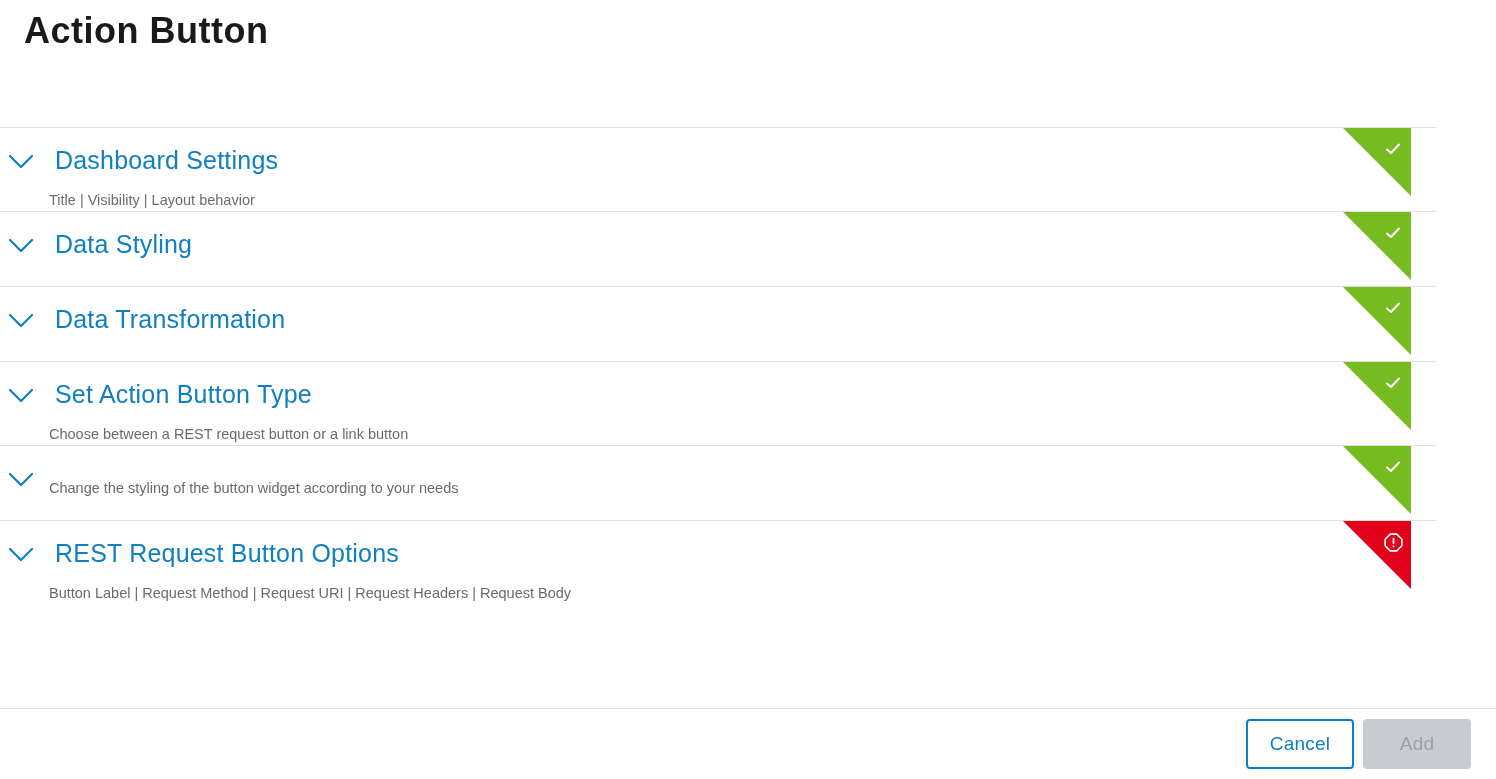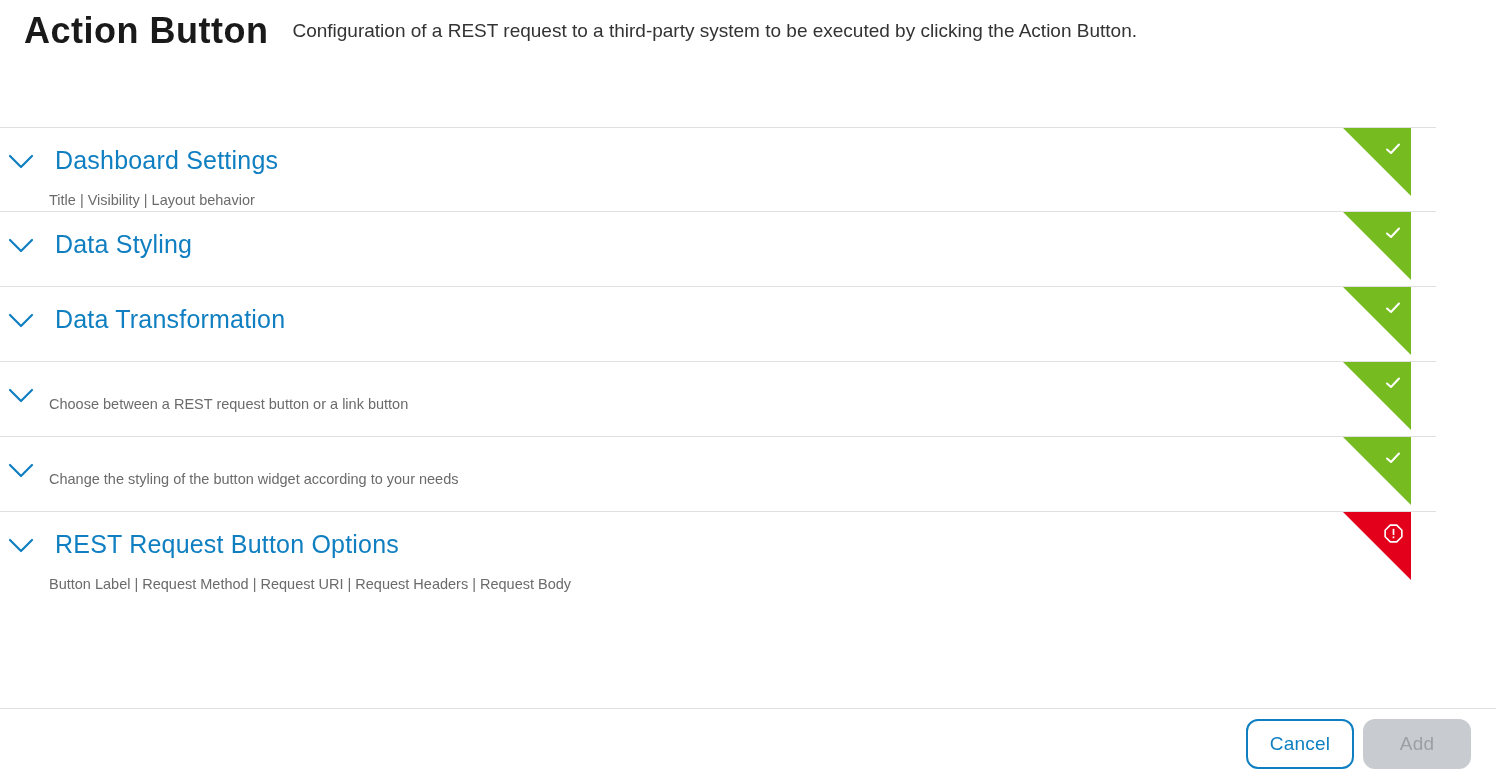--- a/index.html
+++ b/index.html
@@ -169,21 +169,21 @@
     padding-right: 25px;
     background: #ffffff;
   }
   .btn {
     font-family: "Liberation Sans", sans-serif;
     font-size: 19px;
     height: 50px;
     min-width: 108px;
     padding: 0 18px;
     box-sizing: border-box;
-    border-radius: 12px;
+    border-radius: 4px;
     cursor: pointer;
     display: inline-flex;
     align-items: center;
     justify-content: center;
     letter-spacing: 0.2px;
   }
   .btn-cancel {
     background: #ffffff;
     border: 2px solid #0f7fc1;
     color: #0f7fc1;
@@ -195,21 +195,20 @@
     color: #9aa0a6;
     cursor: default;
     padding-left: 18px;
   }
 </style>
 </head>
 <body>
 
 <div class="page-header">
   <div class="page-title">Action Button</div>
-  <div class="page-subtitle">Configuration of a REST request to a third-party system to be executed by clicking the Action Button.</div>
 </div>
 
 <div class="accordion">
 
   <div class="accordion-section">
     <div class="section-row">
       <div class="chevron">
         <svg width="26" height="16" viewBox="0 0 26 16">
             <path d="M2 2 L13 13 L24 2" fill="none" stroke="#0f7fc1" stroke-width="2.2" stroke-linecap="round" stroke-linejoin="round"></path>
           </svg>
@@ -274,20 +273,21 @@
   </div>
 
   <div class="accordion-section">
     <div class="section-row">
       <div class="chevron">
         <svg width="26" height="16" viewBox="0 0 26 16">
             <path d="M2 2 L13 13 L24 2" fill="none" stroke="#0f7fc1" stroke-width="2.2" stroke-linecap="round" stroke-linejoin="round"></path>
           </svg>
       </div>
       <div class="section-texts">
+        <div class="section-title">Set Action Button Type</div>
         <div class="section-desc">Choose between a REST request button or a link button</div>
       </div>
     </div>
     <div class="corner-badge ok">
       <div class="tri"></div>
       <div class="glyph">
         <svg width="18" height="18" viewBox="0 0 18 18">
             <path d="M3 9.5 L7 13 L15 4.5" fill="none" stroke="#ffffff" stroke-width="2" stroke-linecap="round" stroke-linejoin="round"></path>
           </svg>
       </div>

